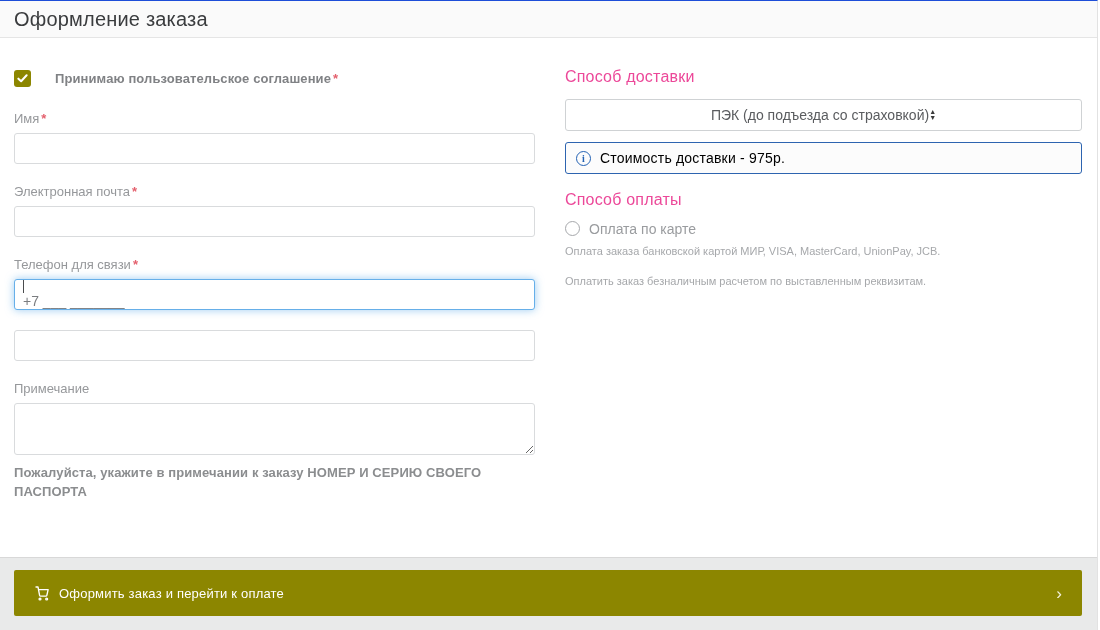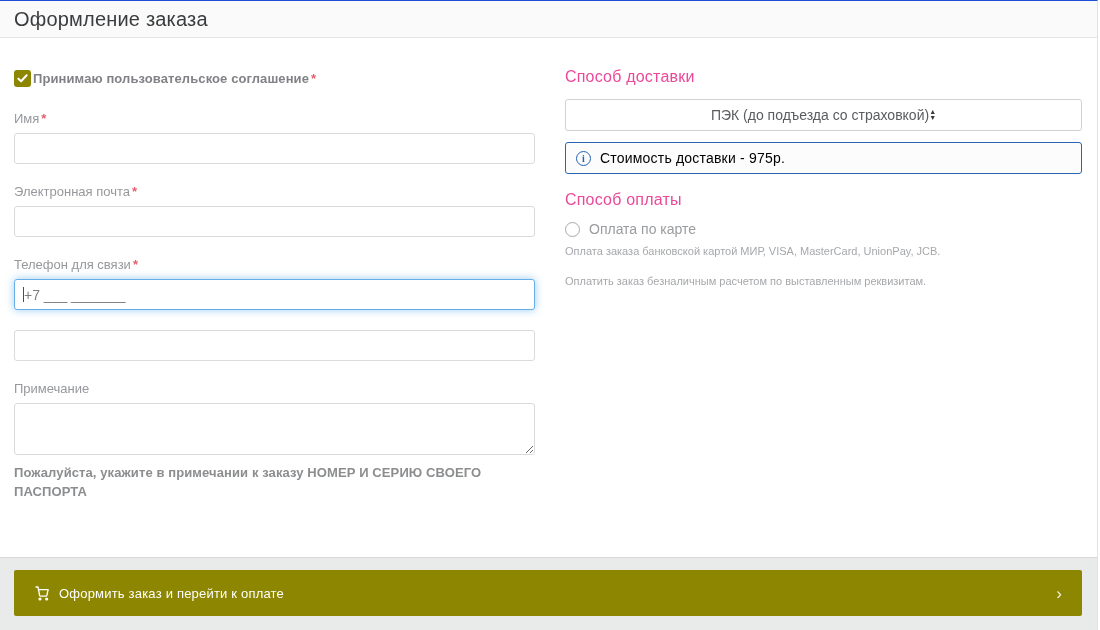--- a/index.html
+++ b/index.html
@@ -30,21 +30,21 @@
     flex: 1 1 auto;
     display: flex;
     padding: 30px 15px 0 14px;
     gap: 30px;
     background: #ffffff;
   }
   .col-left  { width: 521px; flex: 0 0 521px; }
   .col-right { width: 517px; flex: 0 0 517px; }
 
   
-  .agreement-row { display: flex; align-items: center; gap: 2px; margin: 2px 0 24px 0; }
+  .agreement-row { display: flex; align-items: center; gap: 24px; margin: 2px 0 24px 0; }
   .checkbox {
     width: 17px; height: 17px; border-radius: 3px;
     background: #8c8600; flex: 0 0 17px;
     display: flex; align-items: center; justify-content: center;
     cursor: pointer;
   }
   .checkbox svg { width: 11px; height: 11px; }
   .agreement-label { font-size: 13px; font-weight: 700; color: #808285; letter-spacing: .1px; }
   .req { color: #e4606d; font-weight: 700; margin-left: 2px; }
 
@@ -54,21 +54,21 @@
   .text-input {
     display: block; width: 100%; height: 31px;
     border: 1px solid #d9dbdd; border-radius: 3px;
     padding: 0 8px; font-size: 14px; color: #6b6d70;
     outline: none; background: #fff;
     font-family: "Liberation Sans", sans-serif;
   }
   .text-input.focused {
     border: 1px solid #66afe9;
     box-shadow: 0 0 8px rgba(102,175,233,0.65);
-    display: flex; align-items: center;
+    display: flex;  flex-direction: column;
   }
   .phone-wrap { position: relative; }
   .caret { display: inline-block; width: 1px; height: 15px; background: #4a4c4e; margin-right: 0px; vertical-align: middle; }
   .phone-value { font-size: 14px; color: #7b7d80; vertical-align: middle; }
   .textarea-input {
     display: block; width: 100%; height: 52px;
     border: 1px solid #d9dbdd; border-radius: 3px;
     padding: 5px 8px; font-size: 14px; color: #6b6d70;
     outline: none; resize: both;
     font-family: "Liberation Sans", sans-serif;
@@ -102,21 +102,21 @@
   .info-icon {
     width: 15px; height: 15px; border-radius: 50%;
     border: 1px solid #2362b4; color: #2362b4;
     font-size: 10px; font-weight: 700; font-family: "Liberation Serif", serif;
     display: flex; align-items: center; justify-content: center;
     flex: 0 0 15px;
   }
   .info-text { font-size: 14px; color: #000000; letter-spacing: .2px; }
 
   .payment-option { margin-bottom: 18px; }
-  .radio-row { display: flex; align-items: flex-end; gap: 9px; cursor: pointer; margin-bottom: 8px; }
+  .radio-row { display: flex; align-items: flex-start; gap: 9px; cursor: pointer; margin-bottom: 8px; }
   .radio-circle {
     width: 15px; height: 15px; border-radius: 50%;
     border: 1px solid #a6a8ab; background: #fff; flex: 0 0 15px;
   }
   .radio-label { font-size: 14px; color: #9a9c9f; }
   .option-desc { font-size: 11px; color: #a6a8ab; margin-left: 0; margin-bottom: 14px; }
 
   
   .footer {
     flex: 0 0 73px; height: 73px;

